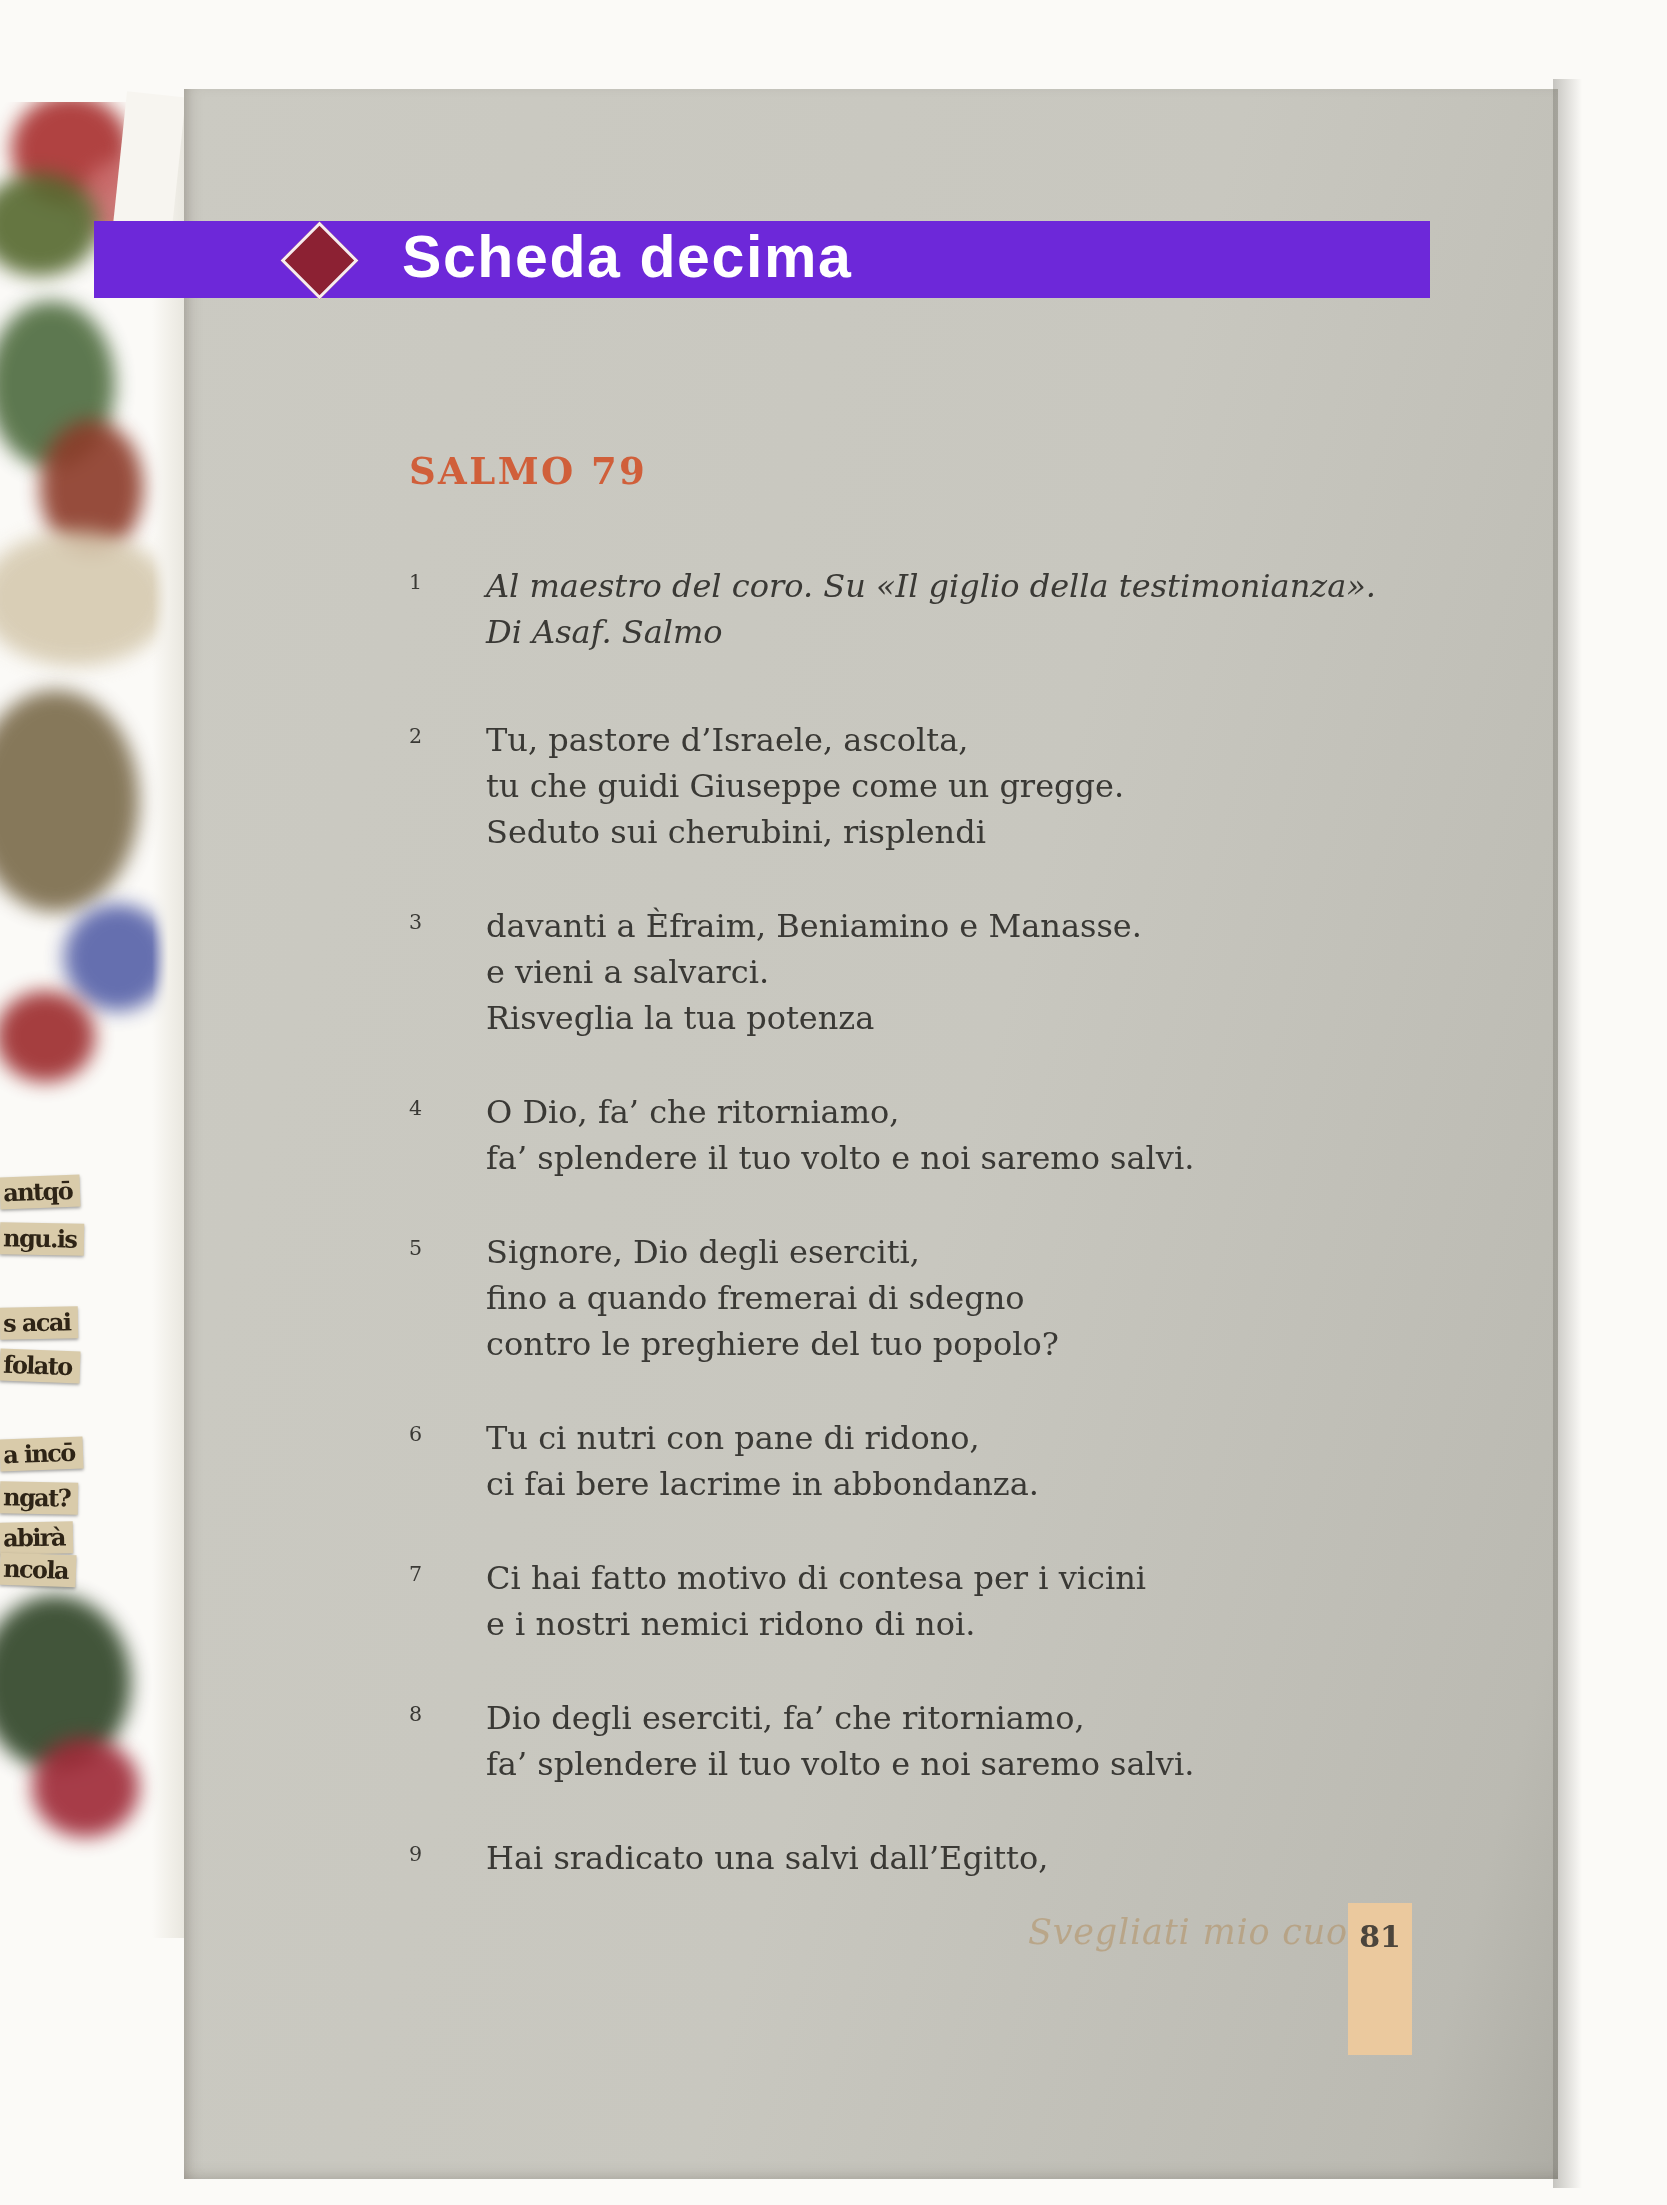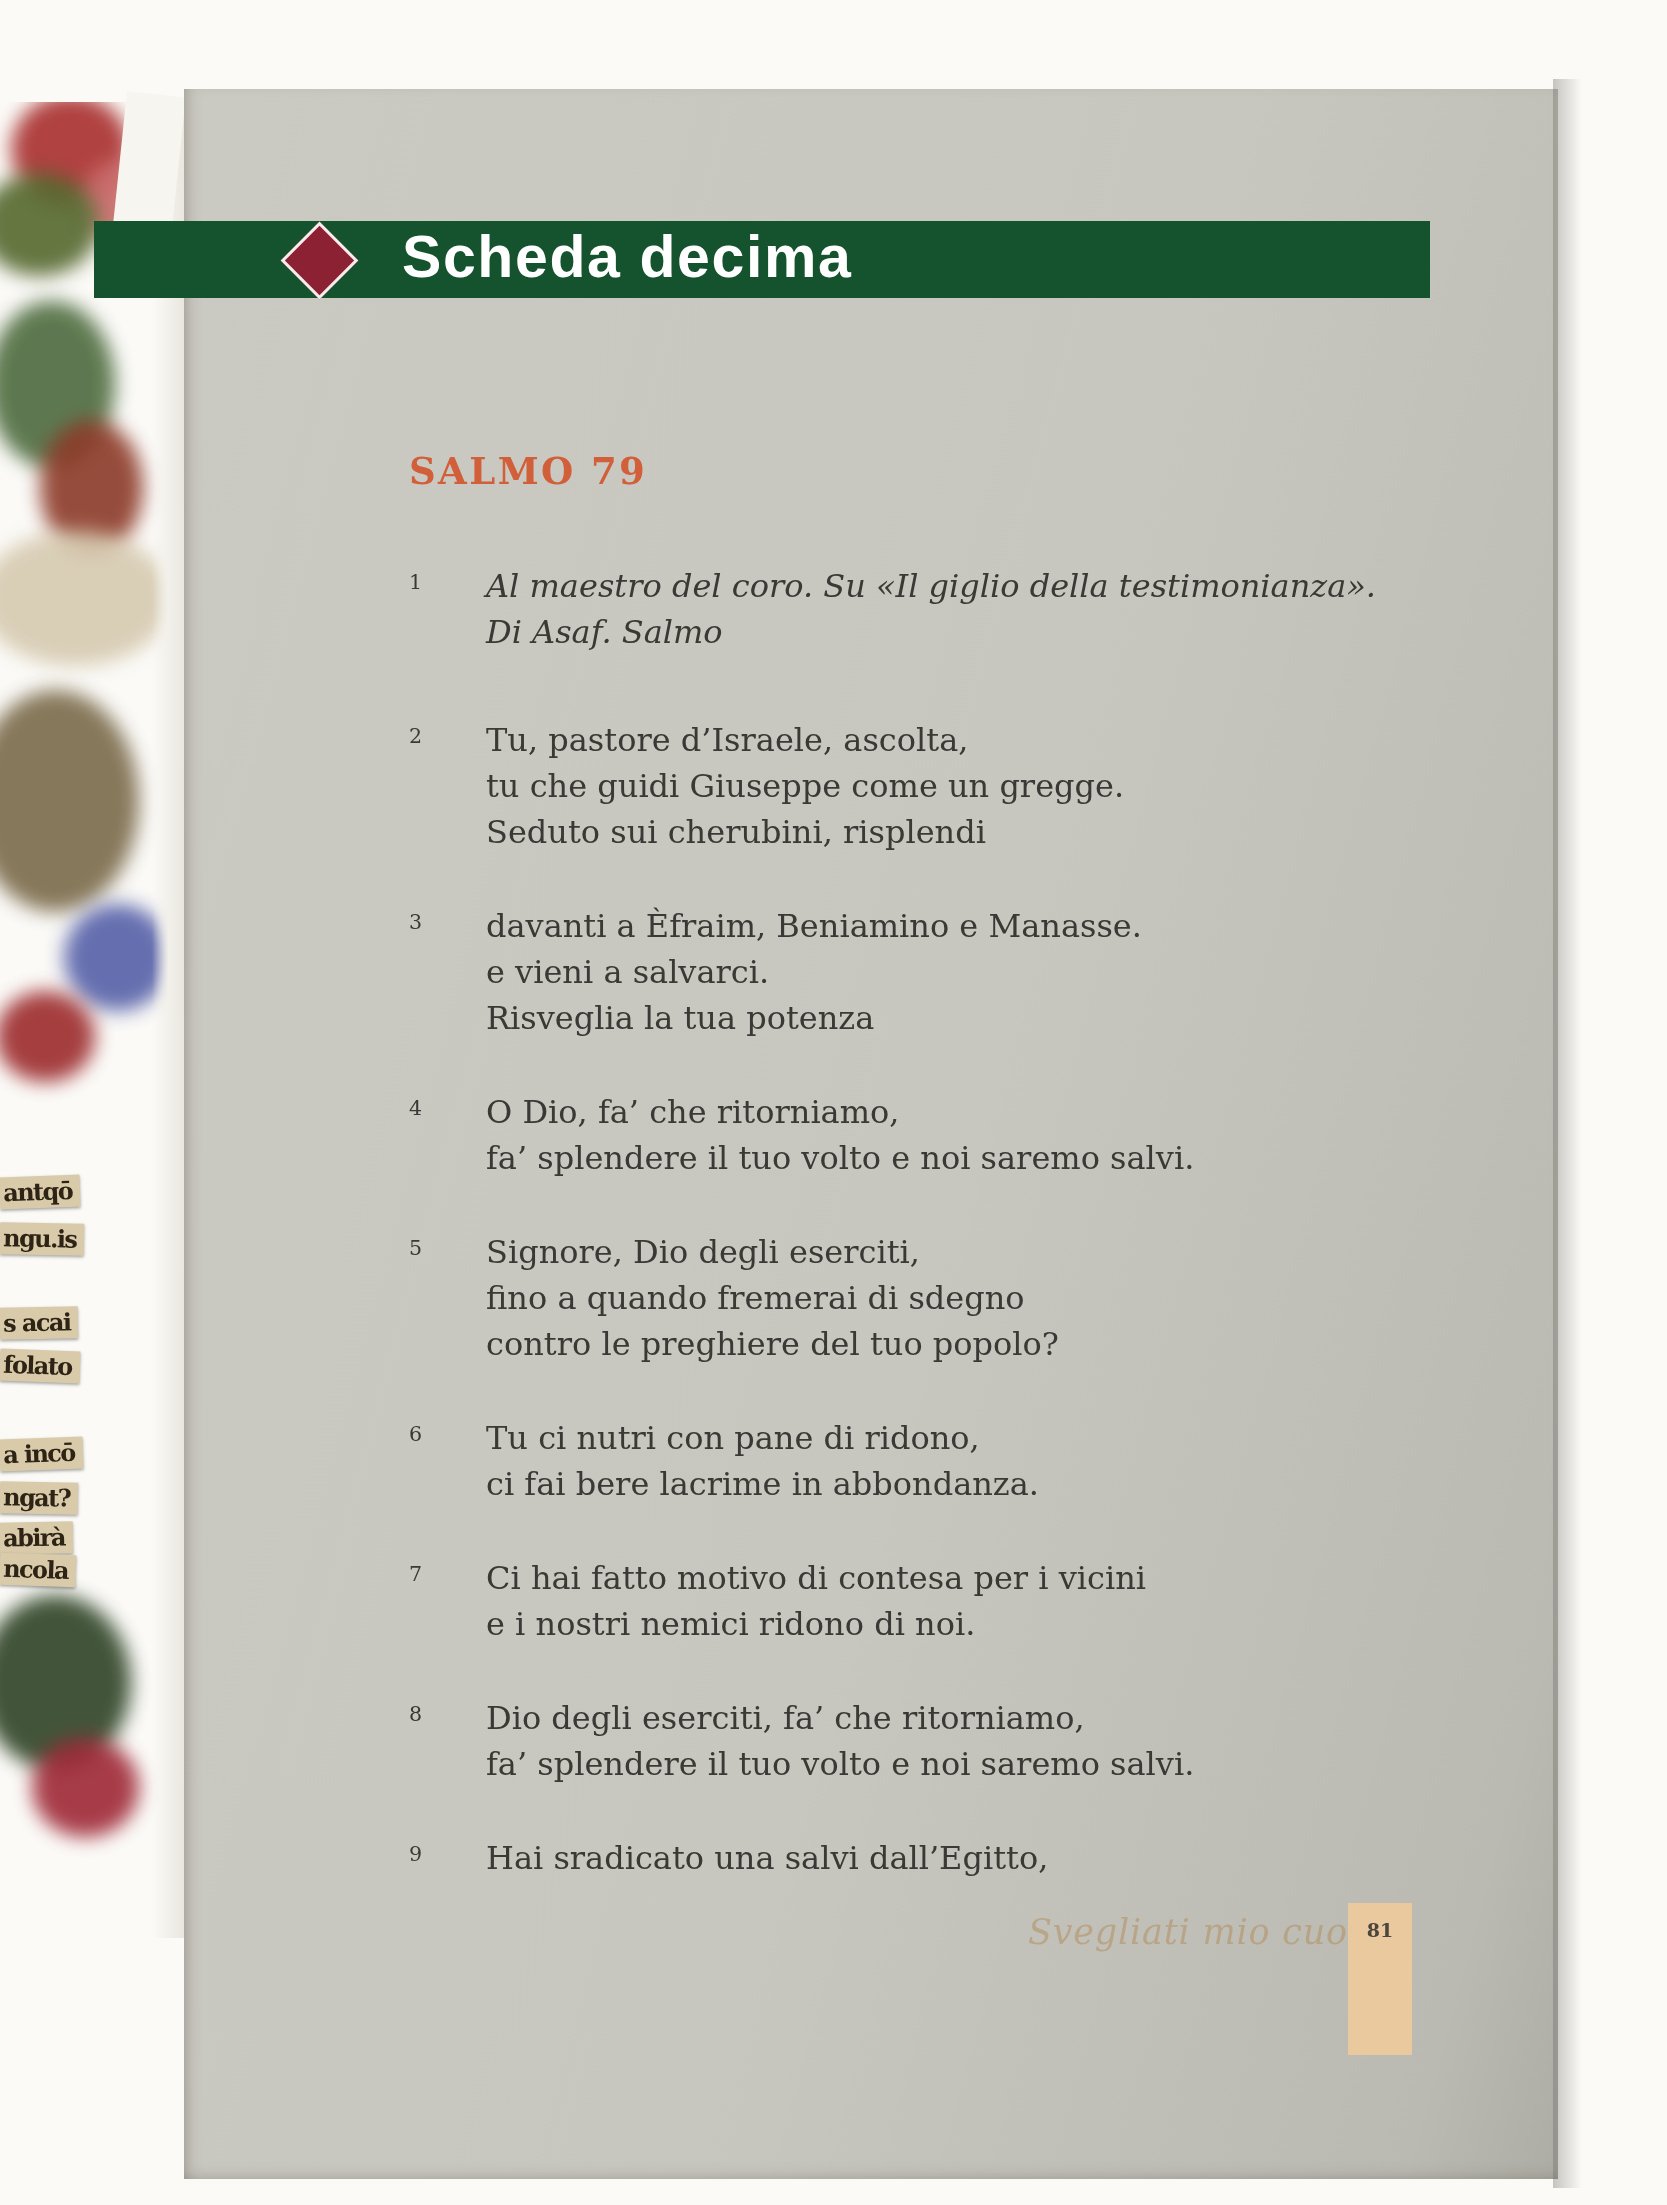--- a/index.html
+++ b/index.html
@@ -21,21 +21,21 @@
   .torn{position:absolute;left:119px;top:94px;width:59px;height:151px;background:#f7f5f0;transform:rotate(6deg);}
 
   
   .paper{position:absolute;left:184px;top:89px;width:1374px;height:2090px;
     background:linear-gradient(105deg,#cbcac2 0%,#c8c7bf 55%,#bbbab2 92%,#aeada5 100%);
     box-shadow:inset 11px 0 17.5px -11px rgba(90,80,70,.45), inset 0 -11px 17.5px -11px rgba(90,80,70,.30);}
   .scan-shadow{position:absolute;left:1553px;top:79px;width:29px;height:2109px;
     background:linear-gradient(90deg,rgba(110,108,100,.38),rgba(251,250,247,0));}
 
   
-  .banner{position:absolute;left:94px;top:221px;width:1336px;height:77px;background:#14532d;}
+  .banner{position:absolute;left:94px;top:221px;width:1336px;height:77px;background:#6d28d9;}
   .diamond{position:absolute;left:198px;top:12px;width:49px;height:49px;transform:rotate(45deg);
     background:#8c2133;border:3.2px solid rgba(255,255,255,.92);}
   .banner-title{position:absolute;left:308px;top:50%;transform:translateY(-55%);
     font-family:"Liberation Sans",sans-serif;font-weight:bold;font-size:59px;letter-spacing:1.6px;color:#ffffff;}
 
   
   .content{position:absolute;left:409px;top:451px;width:1024px;color:#3a3935;
     font-family:"DejaVu Serif",serif;font-size:32px;}
   .salmo-title{color:#d05f3a;font-weight:bold;font-size:37px;letter-spacing:2.4px;
     height:40px;line-height:40px;margin-bottom:72px;}
@@ -44,21 +44,21 @@
   .verse.italic .vline{font-style:italic;}
   .vnum{flex:0 0 49px;width:49px;font-size:20.6px;line-height:38px;}
   .vbody{flex:1;}
   .vline{line-height:46px;margin-left:28px;}
 
   
   .watermark{position:absolute;left:1028px;top:1912px;font-style:italic;font-size:35px;
     color:rgba(176,140,92,.52);letter-spacing:0.8px;}
   .pagenum-box{position:absolute;left:1348px;top:1903px;width:64px;height:152px;background:#ebc99e;}
   .pagenum{padding-top:16px;text-align:center;font-family:"DejaVu Serif",serif;
-    font-weight:bold;font-size:19px;color:#4c453c;}
+    font-weight:bold;font-size:30px;color:#4c453c;}
 </style>
 </head>
 <body>
 
 <div class="stage">
 
   <div class="artwork">
     <div class="blob" style="left:11px;top:-8px;width:119px;height:111px;background:#a82f2e;"></div>
     <div class="blob" style="left:79px;top:56px;width:95px;height:87px;background:#c96a6a;"></div>
     <div class="blob" style="left:-20px;top:71px;width:119px;height:103px;background:#55682e;"></div>

